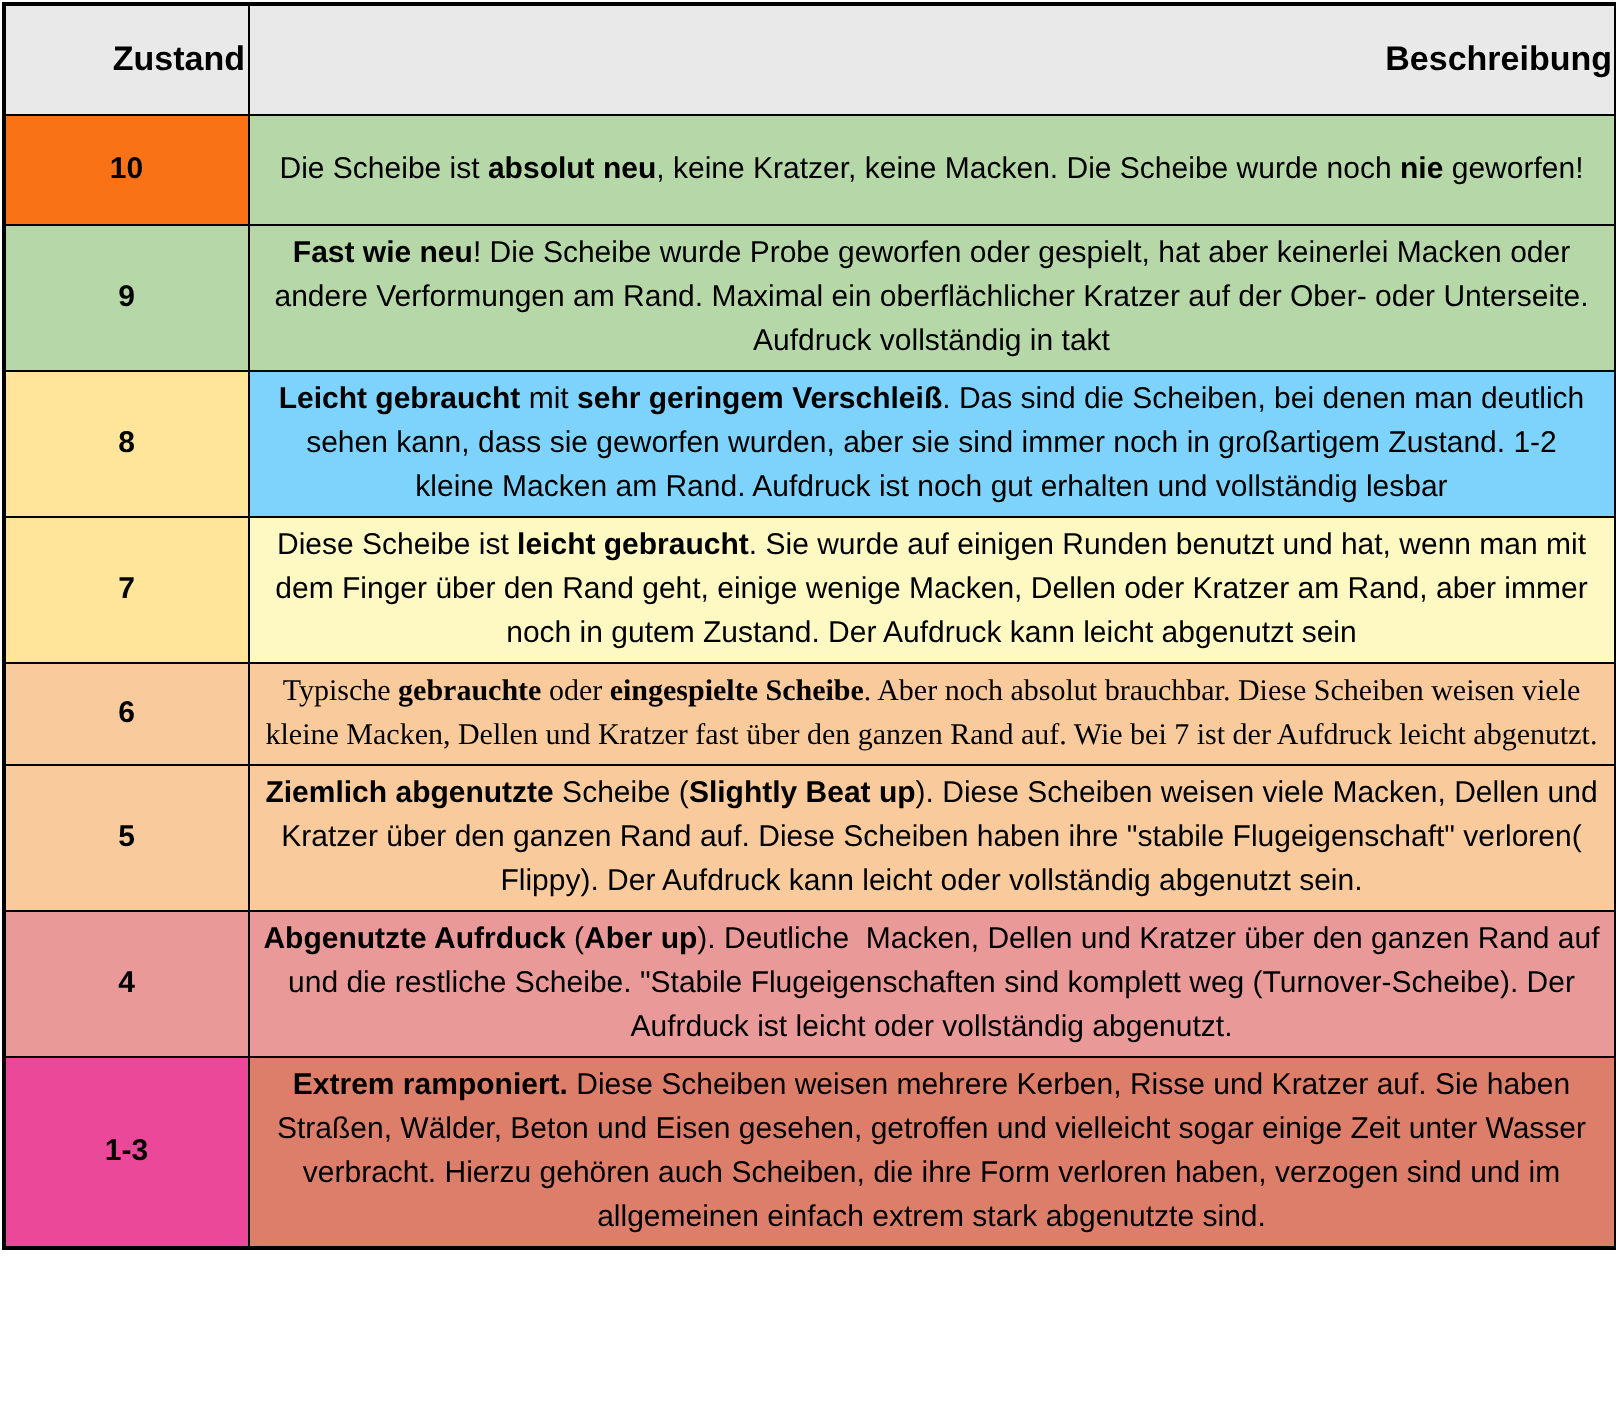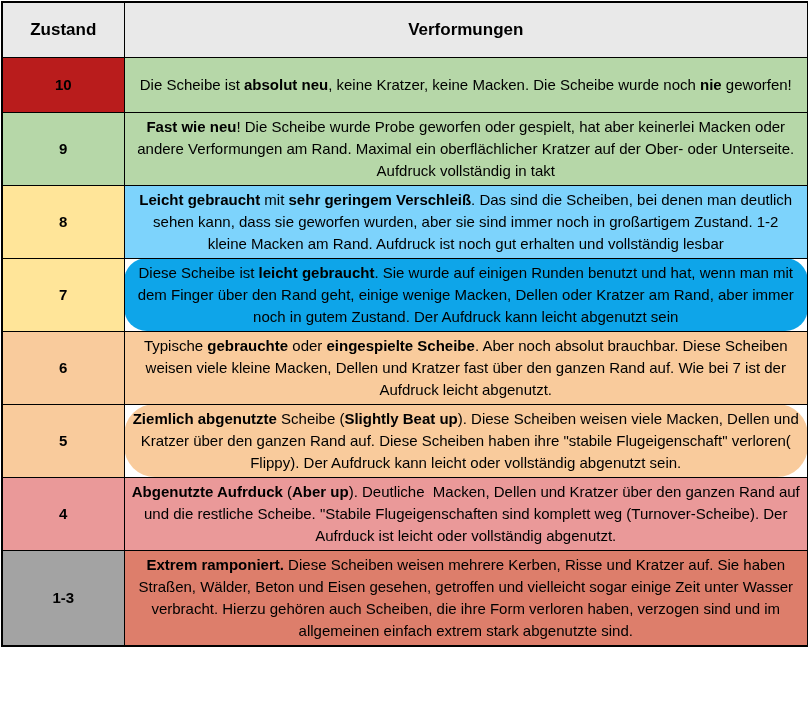--- a/index.html
+++ b/index.html
@@ -21,21 +21,21 @@
     border: 2px solid #000000;
   }
   th, td {
     border: 1px solid #000000;
     box-sizing: border-box;
     text-align: center;
   }
   th {
     font-size: 17px;
     font-weight: 700;
-    text-align: center;
+    text-align: right;
     vertical-align: middle;
     height: 55px;
   }
   td.cond {
     text-align: center;
     vertical-align: middle;
     font-weight: 700;
     font-size: 15px;
   }
   td.desc {
@@ -53,51 +53,51 @@
 
 <div class="wrap">
   <table>
     <colgroup>
       <col style="width:122px">
       <col style="width:684px">
     </colgroup>
     <thead>
       <tr>
         <th style="background: rgb(233, 233, 233);">Zustand</th>
-        <th style="background: rgb(233, 233, 233);">Verformungen</th>
+        <th style="background: rgb(233, 233, 233);">Beschreibung</th>
       </tr>
     </thead>
     <tbody>
         <tr>
-          <td class="cond" style="background: #b91c1c;">10</td>
+          <td class="cond" style="background: #f97316;">10</td>
           <td class="desc" style="background: rgb(182, 215, 168);"><span>Die Scheibe ist </span><strong>absolut neu</strong><span>, keine Kratzer, keine Macken. Die Scheibe wurde noch </span><strong>nie</strong><span> geworfen!</span></td>
         </tr>
         <tr>
           <td class="cond" style="background: rgb(182, 215, 168);">9</td>
           <td class="desc" style="background: rgb(182, 215, 168); margin-top: 18px;"><strong>Fast wie neu</strong><span>! Die Scheibe wurde Probe geworfen oder gespielt, hat aber keinerlei Macken oder andere Verformungen am Rand. Maximal ein oberflächlicher Kratzer auf der Ober- oder Unterseite. Aufdruck vollständig in takt</span></td>
         </tr>
         <tr>
           <td class="cond" style="background: rgb(255, 229, 153);">8</td>
           <td class="desc" style="background: #7dd3fc;"><strong>Leicht gebraucht</strong><span> mit </span><strong>sehr geringem Verschleiß</strong><span>. Das sind die Scheiben, bei denen man deutlich sehen kann, dass sie geworfen wurden, aber sie sind immer noch in großartigem Zustand. 1-2 kleine Macken am Rand. Aufdruck ist noch gut erhalten und vollständig lesbar</span></td>
         </tr>
         <tr>
           <td class="cond" style="background: rgb(255, 229, 153);">7</td>
-          <td class="desc" style="background: #0ea5e9; border-radius: 23px;"><span>Diese Scheibe ist </span><strong>leicht gebraucht</strong><span>. Sie wurde auf einigen Runden benutzt und hat, wenn man mit dem Finger über den Rand geht, einige wenige Macken, Dellen oder Kratzer am Rand, aber immer noch in gutem Zustand. Der Aufdruck kann leicht abgenutzt sein</span></td>
+          <td class="desc" style="background: #fef9c3;"><span>Diese Scheibe ist </span><strong>leicht gebraucht</strong><span>. Sie wurde auf einigen Runden benutzt und hat, wenn man mit dem Finger über den Rand geht, einige wenige Macken, Dellen oder Kratzer am Rand, aber immer noch in gutem Zustand. Der Aufdruck kann leicht abgenutzt sein</span></td>
         </tr>
         <tr>
           <td class="cond" style="background: rgb(249, 203, 156);">6</td>
-          <td class="desc" style="background: rgb(249, 203, 156);"><span>Typische </span><strong>gebrauchte</strong><span> oder </span><strong>eingespielte Scheibe</strong><span>. Aber noch absolut brauchbar. Diese Scheiben weisen viele kleine Macken, Dellen und Kratzer fast über den ganzen Rand auf. Wie bei 7 ist der Aufdruck leicht abgenutzt.</span></td>
+          <td class="desc" style="background: rgb(249, 203, 156); font-family: Liberation Serif, serif;"><span>Typische </span><strong>gebrauchte</strong><span> oder </span><strong>eingespielte Scheibe</strong><span>. Aber noch absolut brauchbar. Diese Scheiben weisen viele kleine Macken, Dellen und Kratzer fast über den ganzen Rand auf. Wie bei 7 ist der Aufdruck leicht abgenutzt.</span></td>
         </tr>
         <tr>
           <td class="cond" style="background: rgb(249, 203, 156);">5</td>
-          <td class="desc" style="background: rgb(249, 203, 156); border-radius: 31px;"><strong>Ziemlich abgenutzte</strong><span> Scheibe (</span><strong>Slightly Beat up</strong><span>). Diese Scheiben weisen viele Macken, Dellen und Kratzer über den ganzen Rand auf. Diese Scheiben haben ihre "stabile Flugeigenschaft" verloren( Flippy). Der Aufdruck kann leicht oder vollständig abgenutzt sein.</span></td>
+          <td class="desc" style="background: rgb(249, 203, 156);"><strong>Ziemlich abgenutzte</strong><span> Scheibe (</span><strong>Slightly Beat up</strong><span>). Diese Scheiben weisen viele Macken, Dellen und Kratzer über den ganzen Rand auf. Diese Scheiben haben ihre "stabile Flugeigenschaft" verloren( Flippy). Der Aufdruck kann leicht oder vollständig abgenutzt sein.</span></td>
         </tr>
         <tr>
           <td class="cond" style="background: rgb(234, 153, 153);">4</td>
           <td class="desc" style="background: rgb(234, 153, 153);"><strong>Abgenutzte Aufrduck</strong><span> (</span><strong>Aber up</strong><span>). Deutliche  Macken, Dellen und Kratzer über den ganzen Rand auf und die restliche Scheibe. "Stabile Flugeigenschaften sind komplett weg (Turnover-Scheibe). Der Aufrduck ist leicht oder vollständig abgenutzt.</span></td>
         </tr>
         <tr>
-          <td class="cond" style="background: #a3a3a3;">1-3</td>
+          <td class="cond" style="background: #ec4899;">1-3</td>
           <td class="desc" style="background: rgb(221, 126, 107);"><strong>Extrem ramponiert.</strong><span> Diese Scheiben weisen mehrere Kerben, Risse und Kratzer auf. Sie haben Straßen, Wälder, Beton und Eisen gesehen, getroffen und vielleicht sogar einige Zeit unter Wasser verbracht. Hierzu gehören auch Scheiben, die ihre Form verloren haben, verzogen sind und im allgemeinen einfach extrem stark abgenutzte sind.</span></td>
         </tr>
       </tbody>
   </table>
 </div>
 
 </body></html>

